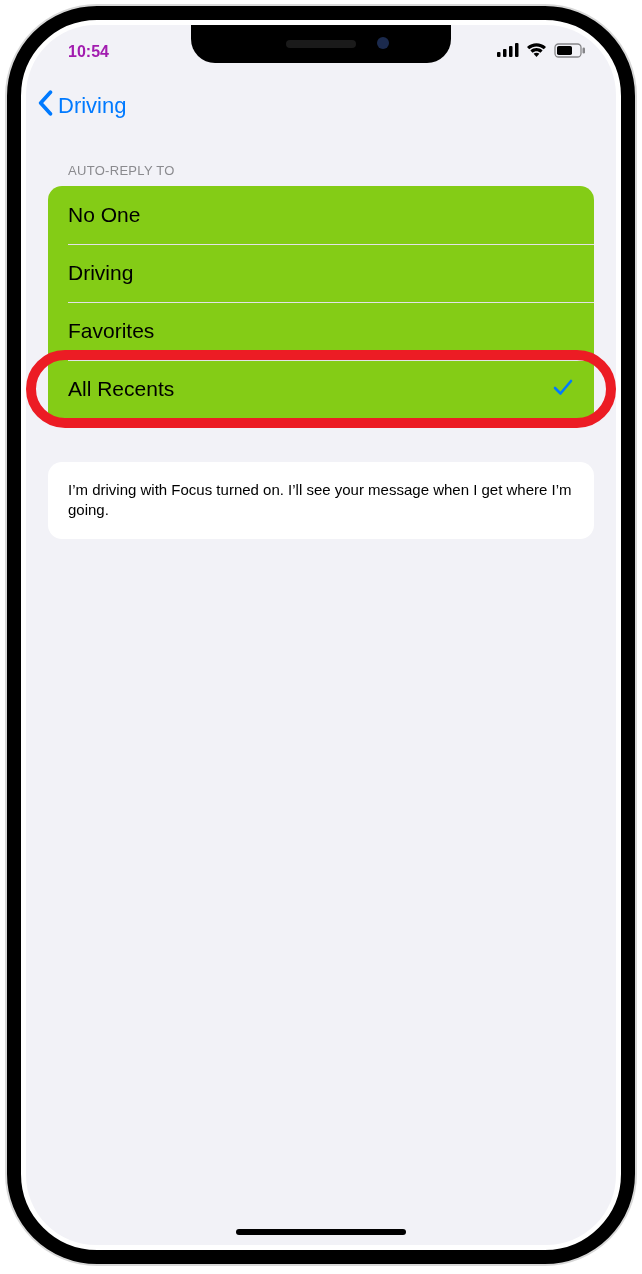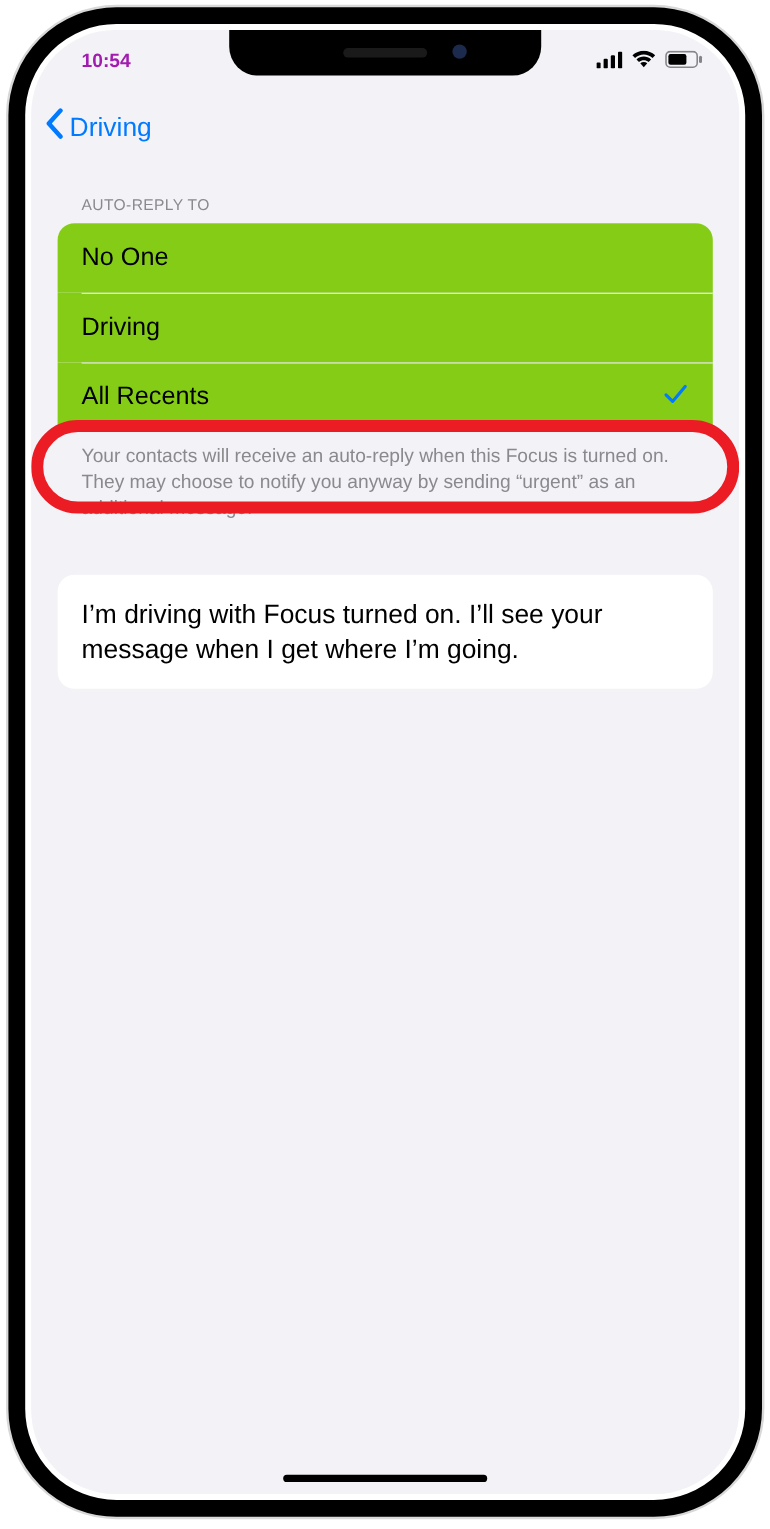--- a/index.html
+++ b/index.html
@@ -131,21 +131,21 @@
     .section-footer {
       font-size: 16px;
       color: #8a8a8e;
       line-height: 1.35;
       padding: 10px 20px 0;
     }
     .message-row {
       background: #fff;
       border-radius: 14px;
       padding: 18px 20px;
-      font-size: 22px;
+      font-size: 15px;
       color: #000;
       line-height: 1.35;
     }
     .home-indicator {
       position: absolute;
       bottom: 10px;
       left: 50%;
       transform: translateX(-50%);
       width: 170px;
       height: 6px;
@@ -217,29 +217,31 @@
 
       <div class="list-group" id="options-group">
 
         <div class="cell">
             <span>No One</span>
           </div>
           <div class="cell">
             <span>Driving</span>
           </div>
           <div class="cell">
+            <span>Favorites</span>
+          </div>
+          <div class="cell">
             <span>All Recents</span>
             <span class="checkmark"><svg width="22" height="22" viewBox="0 0 22 22">
                 <polyline points="3,12 8.5,17.5 19,5" fill="none" stroke="#007aff" stroke-width="2.6" stroke-linecap="round" stroke-linejoin="round"></polyline>
               </svg></span>
           </div>
           <div class="highlight-ring" id="hl-ring" style="left: -22px; right: -22px; top: 164px; height: 78px;"></div>
       </div>
 
-      <div class="section-footer">Your contacts will receive an auto-reply when this Focus is turned on. They may choose to notify you anyway by sending “urgent” as an additional message.</div>
 
       <div style="height:44px"></div>
 
 
       <div class="message-row">
         <span>I’m driving with Focus turned on. I’ll see your message when I get where I’m going.</span>
       </div>
 
     </div>
 

